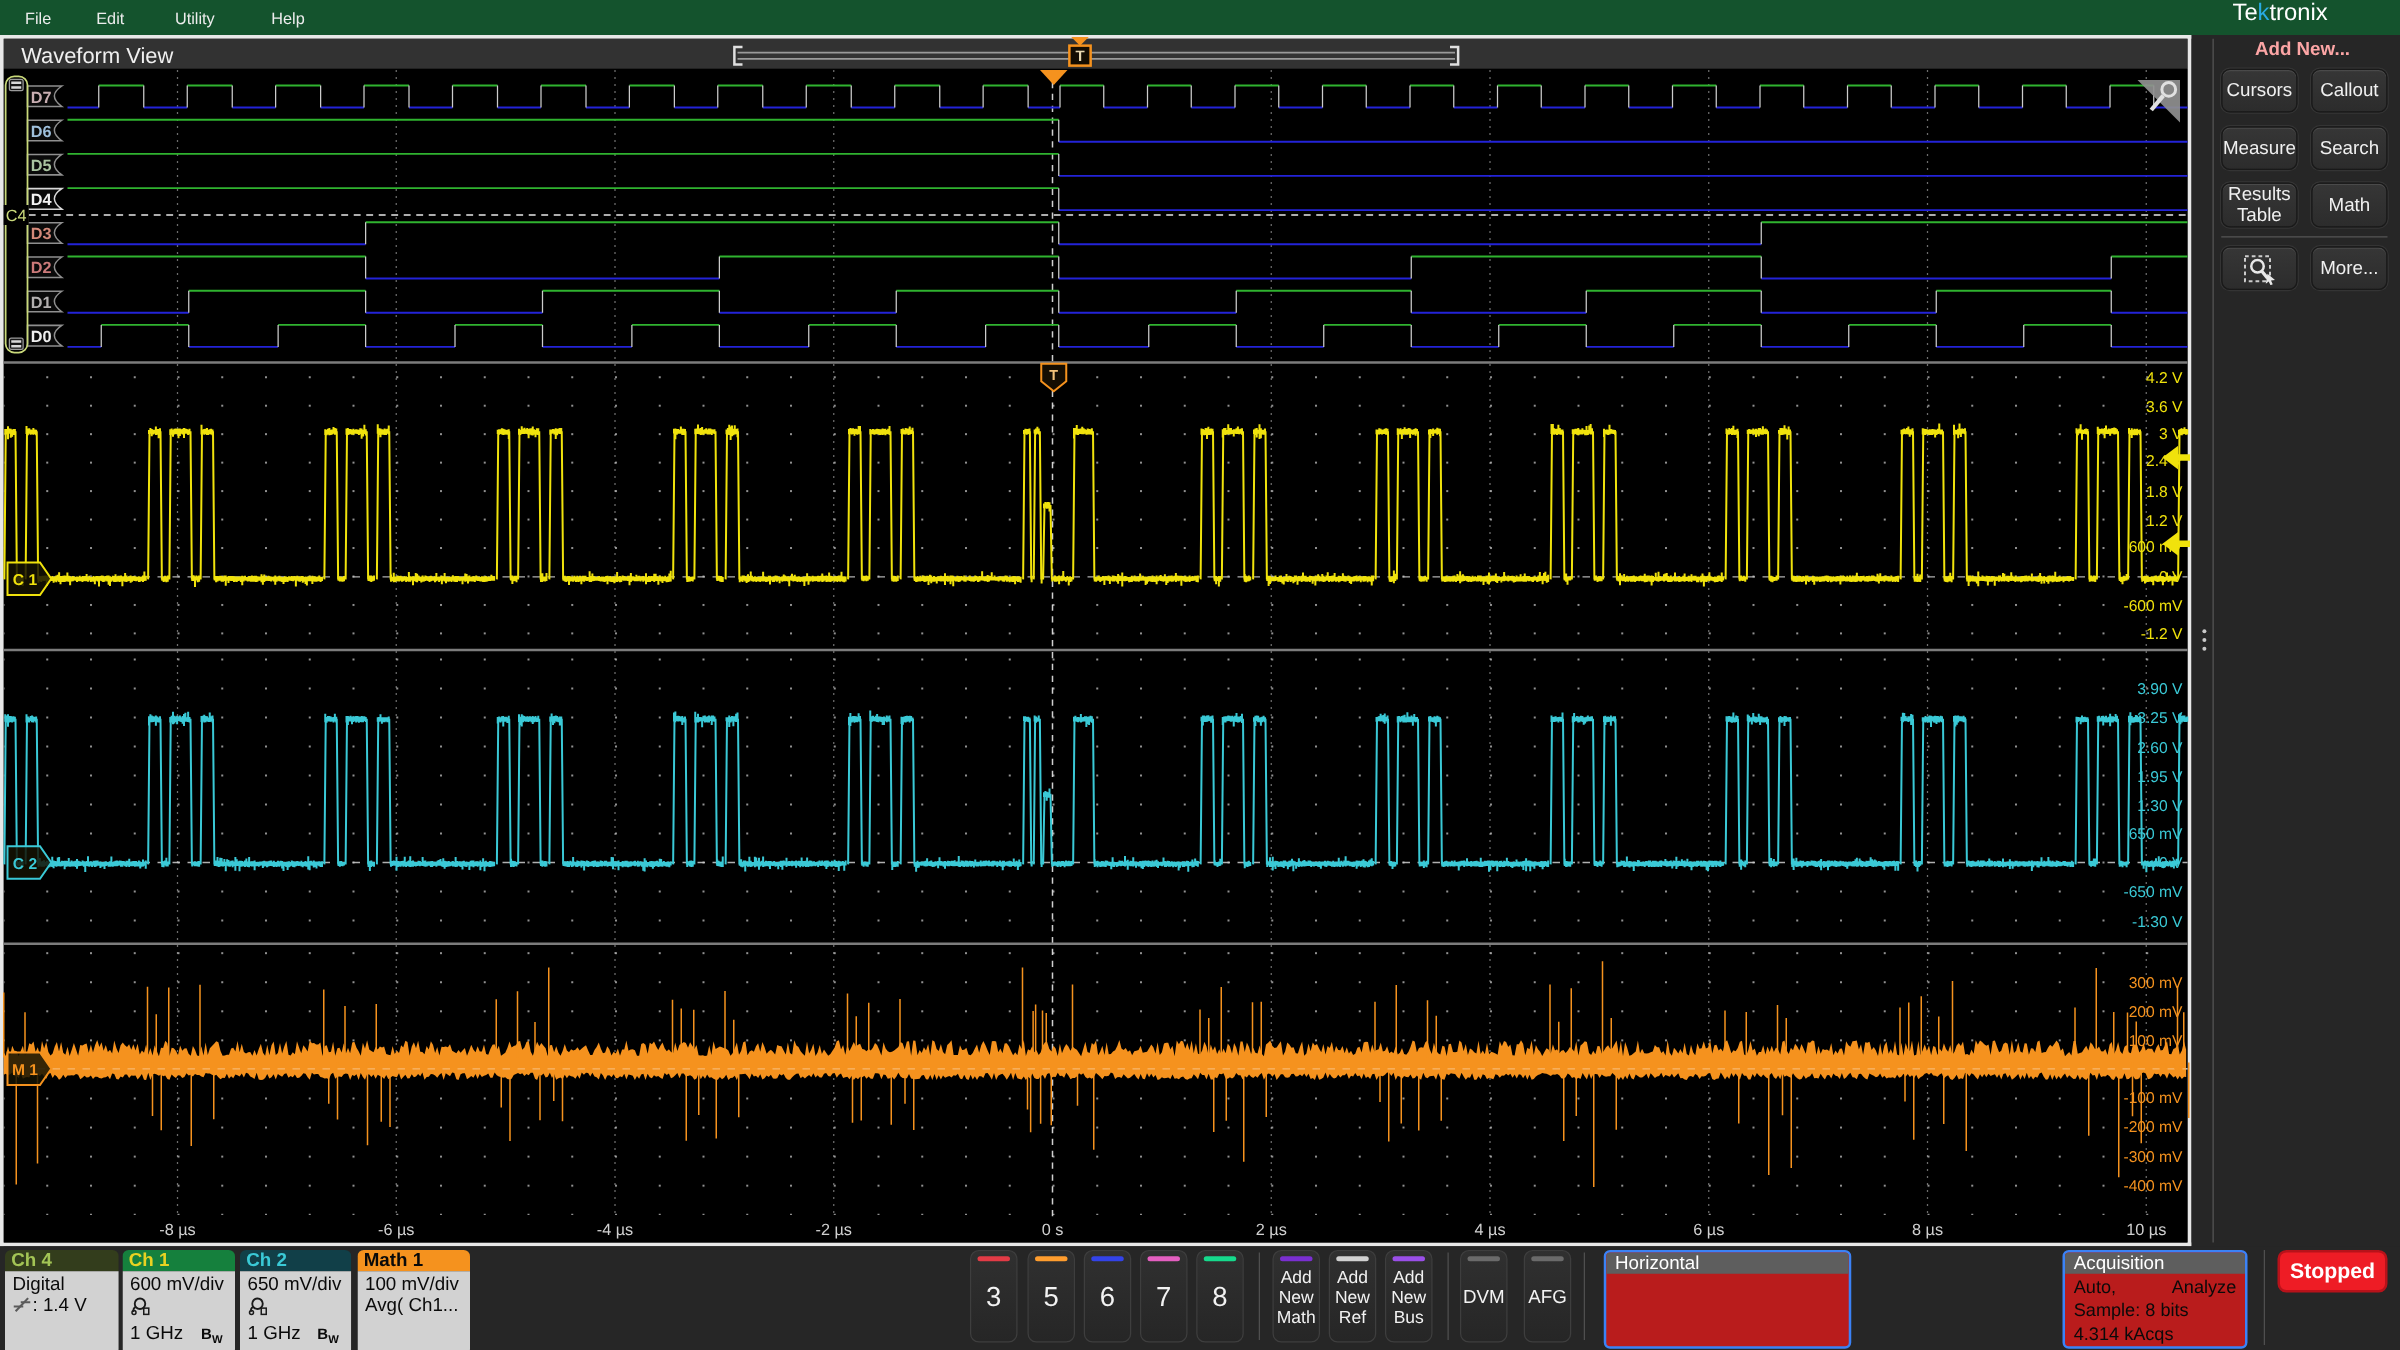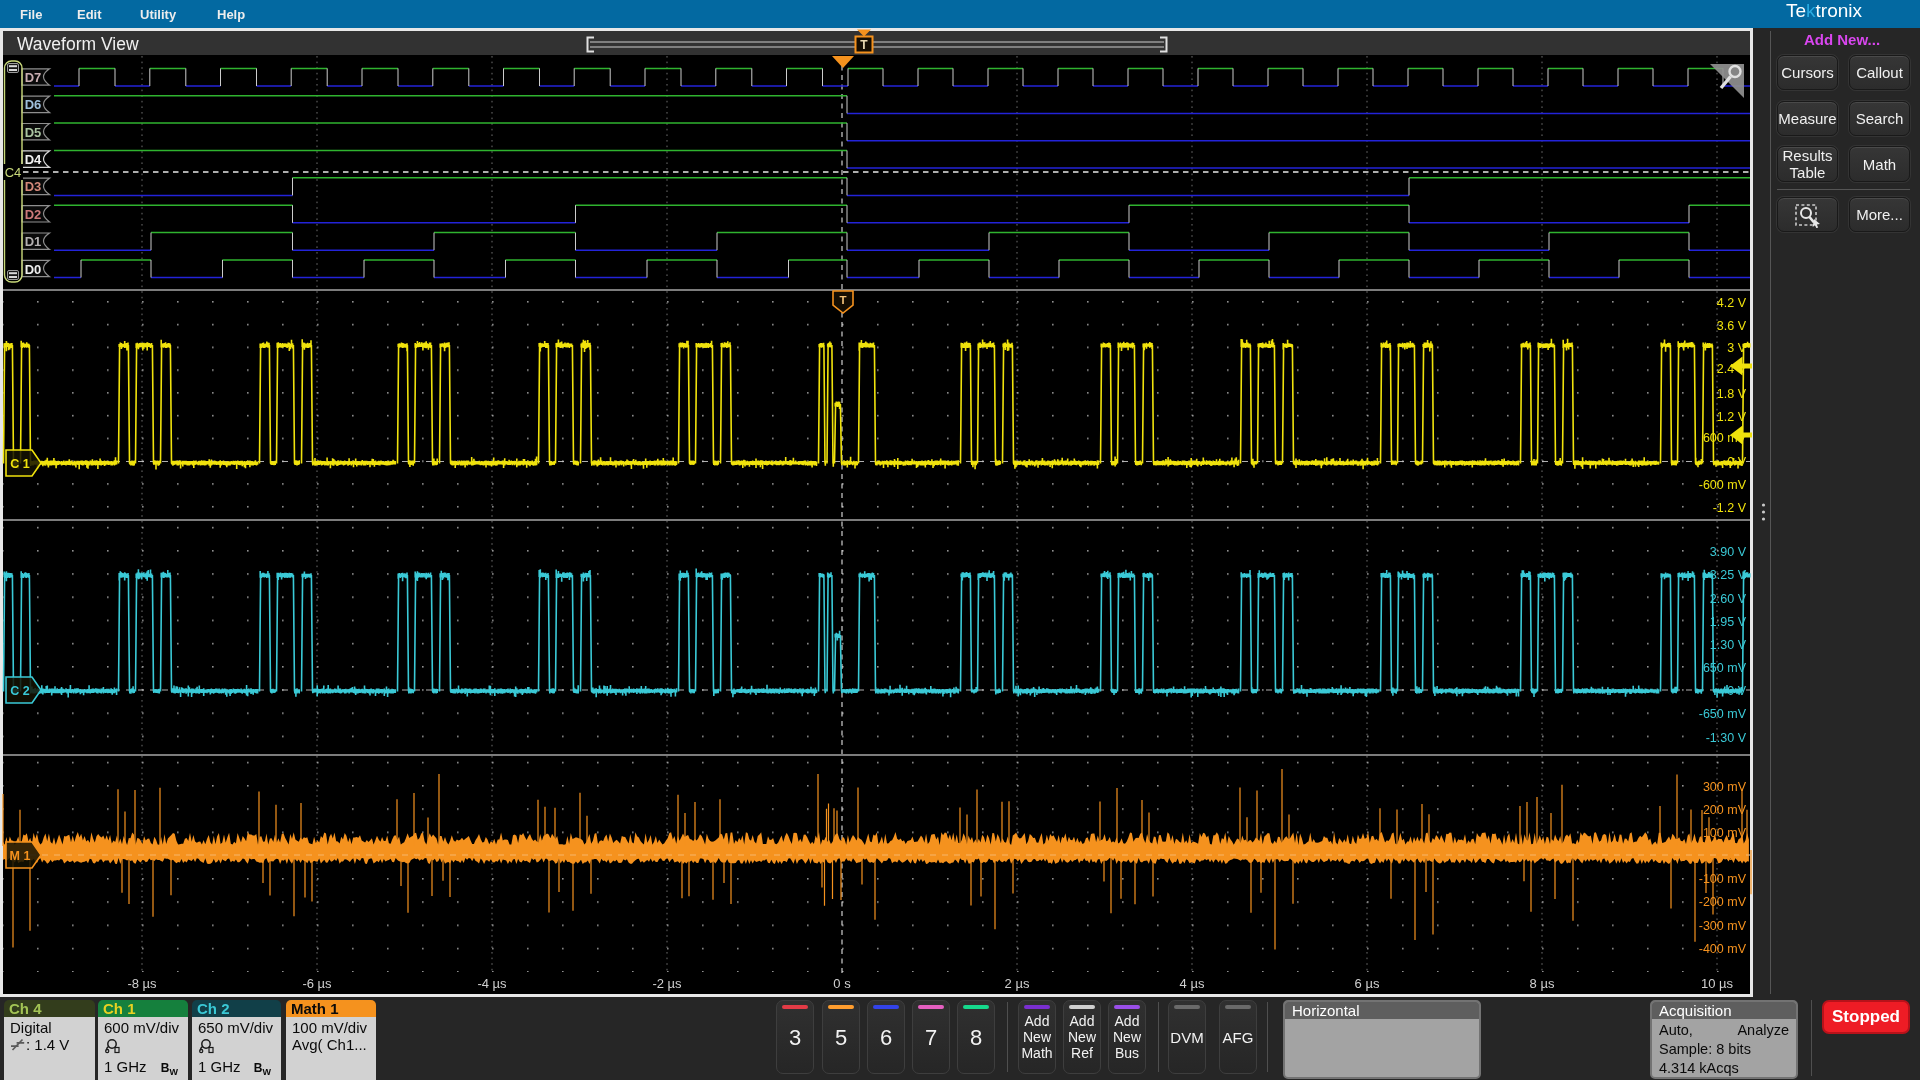--- a/index.html
+++ b/index.html
@@ -1,29 +1,29 @@
 <!DOCTYPE html>
 <html><head><meta charset="utf-8">
 <style>
 *{margin:0;padding:0;box-sizing:border-box}
 html,body{width:1920px;height:1080px;overflow:hidden;background:#262626;font-family:"Liberation Sans",sans-serif;position:relative}
 .abs{position:absolute}
-.menubar{left:0;top:0;width:1920px;height:28px;background:#0369a1;color:#ededed;font-size:13px;font-weight:700}
+.menubar{left:0;top:0;width:1920px;height:28px;background:#14532d;color:#ededed;font-size:13px;font-weight:400}
 .menubar span{position:absolute;top:7px}
 .wborder{background:#e8e8e8}
 .titlebar{left:3px;top:31px;width:1747px;height:24px;background:#323232;color:#f0f0f0;font-size:17.5px}
 .rightpanel{color:#f0f0f0}
 .btn{position:absolute;background:linear-gradient(#363636,#2c2c2c);border:1px solid #191919;border-radius:7px;color:#f0f0f0;font-size:15px;display:flex;align-items:center;justify-content:center;text-align:center;box-shadow:inset 0 1px 0 rgba(255,255,255,.10),0 0 0 1px rgba(80,80,80,.35)}
 .bottombar{left:0;top:997px;width:1920px;height:83px;background:#262626}
 .chbadge{position:absolute;top:3px;border-radius:5px;overflow:hidden;height:84px}
 .chhead{height:17px;font-size:15px;font-weight:700;padding-left:5px;line-height:17px}
 .chbody{background:#d2d2d2;color:#0a0a0a;font-size:15px;padding:2px 0 0 6px;height:67px;position:relative}
 .nbtn{position:absolute;top:3px;width:38px;height:74px;background:linear-gradient(#303030,#262626);border:1px solid #3e3e3e;border-radius:7px;color:#f2f2f2;text-align:center}
 .nbar{position:absolute;top:4px;left:5px;right:5px;height:3.5px;border-radius:2px}
-.panel{position:absolute;top:3px;border:2px solid #737373;border-radius:5px;overflow:hidden;background:#a3a3a3}
+.panel{position:absolute;top:3px;border:2px solid #3b82f6;border-radius:5px;overflow:hidden;background:#b91c1c}
 .phead{height:17px;background:#5e5e5e;color:#fff;font-size:15px;line-height:17px;padding-left:7px}
 .pbody{font-size:14.5px;color:#0a0a0a;position:relative}
 .vsep{position:absolute;top:5px;width:1px;height:70px;background:#4f4f4f}
 </style></head><body>
 <div class="abs menubar">
     <span style="left:20px">File</span>
     <span style="left:77px">Edit</span>
     <span style="left:140px">Utility</span>
     <span style="left:217px">Help</span>
   </div>
@@ -151,21 +151,21 @@
 <text x="864" y="49" fill="#e8d8b0" font-size="12" text-anchor="middle" font-weight="700">T</text>
 <polygon points="1710,64 1744,64 1744,98" fill="#909090" opacity="0.92"></polygon>
 <circle cx="1735" cy="71.5" r="5.5" stroke="#e0e0e0" stroke-width="2.4" fill="none"></circle>
 <path d="M1730.6,76.5L1721,88" stroke="#e0e0e0" stroke-width="3.4"></path>
 <circle cx="1763.5" cy="505" r="1.6" fill="#c8c8c8"></circle>
     <circle cx="1763.5" cy="512" r="1.6" fill="#c8c8c8"></circle>
     <circle cx="1763.5" cy="519" r="1.6" fill="#c8c8c8"></circle>
 </svg>
 <div class="abs rightpanel" style="left:0;top:0">
     <div class="abs" style="left:1770px;top:31px;width:1px;height:963px;background:#555"></div>
-    <div class="abs" style="left:1776px;top:31px;width:132px;height:16px;text-align:center;font-size:15px;font-weight:700;color:#d946ef">Add New...</div>
+    <div class="abs" style="left:1776px;top:31px;width:132px;height:16px;text-align:center;font-size:15px;font-weight:700;color:#fca5a5">Add New...</div>
     <div class="btn" style="left:1777px;top:55px;width:61px;height:35px">Cursors</div>
     <div class="btn" style="left:1849px;top:55px;width:61px;height:35px">Callout</div>
     <div class="btn" style="left:1777px;top:101px;width:61px;height:35px">Measure</div>
     <div class="btn" style="left:1849px;top:101px;width:61px;height:35px">Search</div>
     <div class="btn" style="left:1777px;top:146px;width:61px;height:36px">Results<br>Table</div>
     <div class="btn" style="left:1849px;top:146px;width:61px;height:36px">Math</div>
     <div class="abs" style="left:1777px;top:189px;width:133px;height:1px;background:#555"></div>
     <div class="btn" style="left:1777px;top:197px;width:61px;height:35px">
       <svg width="30" height="26" viewBox="0 0 30 26">
         <rect x="3" y="3" width="20" height="20" fill="none" stroke="#cccccc" stroke-width="1.6" stroke-dasharray="3 2.4"></rect>

